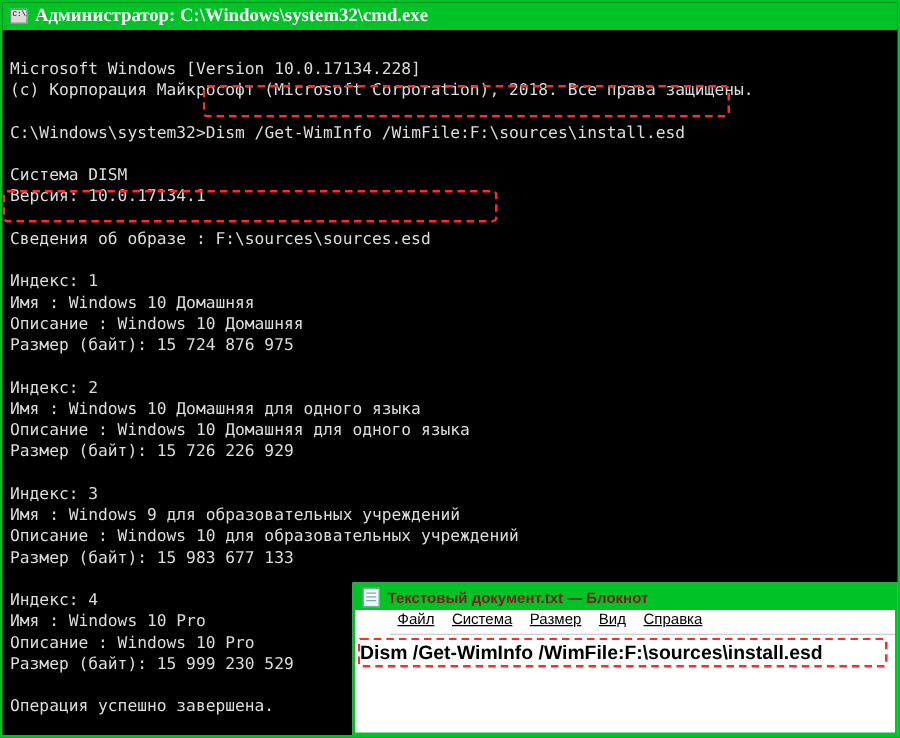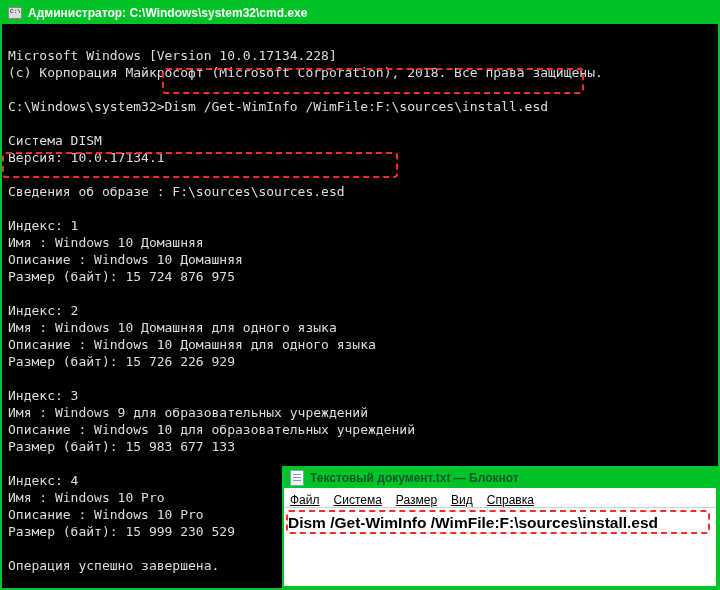--- a/index.html
+++ b/index.html
@@ -2,35 +2,35 @@
 <html><head>
 <meta charset="utf-8">
 <style>
   * { margin: 0; padding: 0; box-sizing: border-box; }
   body { width: 720px; height: 590px; background: #fff; font-family: "Consolas", "Courier New", monospace; overflow: hidden; position: relative; }
 
   .cmd-window { position: absolute; top: 0; left: 0; width: 720px; height: 590px; background: #000; border: 2px solid #00c427; }
   .cmd-titlebar { height: 22px; background: #00c427; display: flex; align-items: center; padding-left: 6px; gap: 6px; }
   .cmd-appicon { width: 14px; height: 12px; background: #dcdcdc; border: 1px solid #888; position: relative; }
   .cmd-appicon::after { content:"C:\\"; font-size:6px; color:#000; position:absolute; top:0; left:1px; }
-  .cmd-title { color: #fff; font-family: Liberation Sans, sans-serif; font-size: 12px; font-weight: bold; }
+  .cmd-title { color: #fff; font-family: Liberation Serif, serif; font-size: 15px; font-weight: bold; }
   .cmd-body { padding: 6px 6px; color: #ddd; font-size: 13px; line-height: 17px; white-space: pre; font-family: "Consolas", monospace; }
   .cmd-line { white-space: pre; text-align: right; }
   .prompt-box { display:inline-block; }
 
   
   .hl-box { position: absolute; border: 2px dashed #ff2a2a; border-radius: 4px; pointer-events: none; }
 
   
   .np-window { position: absolute; left: 282px; top: 466px; width: 436px; height: 122px; background: #fff; border: 2px solid #00c427; font-family: Arial, sans-serif; }
   .np-titlebar { height: 20px; background: #00c427; display: flex; align-items: center; padding-left: 6px; gap: 6px; }
   .np-icon { width: 14px; height: 16px; background: linear-gradient(#fff,#eef); border:1px solid #7aa; position:relative; }
   .np-icon::before { content:""; position:absolute; top:3px; left:2px; right:2px; height:1px; background:#7aa; box-shadow:0 3px 0 #7aa,0 6px 0 #7aa; }
-  .np-title { color:#14532d; font-size:12px; font-weight:bold; }
-  .np-menubar { height: 20px; background:#fff; border-bottom:1px solid #ccc; display:flex; align-items:flex-end; padding-left:6px; gap:14px; }
+  .np-title { color:#7f1d1d; font-size:12px; font-weight:bold; }
+  .np-menubar { height: 20px; background:#fff; border-bottom:1px solid #ccc; display:flex; align-items:flex-start; padding-left:6px; gap:14px;margin-left:28px; }
   .np-menuitem { font-size:12px; color:#000; cursor:default; }
   .np-menuitem .ul { text-decoration: underline; }
   .np-content { padding: 6px 4px 4px 4px; position:relative; }
   .np-text { font-family: Arial, sans-serif; font-size:15.5px; font-weight:bold; color:#000; white-space: nowrap; }
   .np-hl { position:absolute; border:2px dashed #ff2a2a; border-radius:3px; pointer-events:none; }
 </style>
 </head>
 <body>
 
 <div class="cmd-window">

